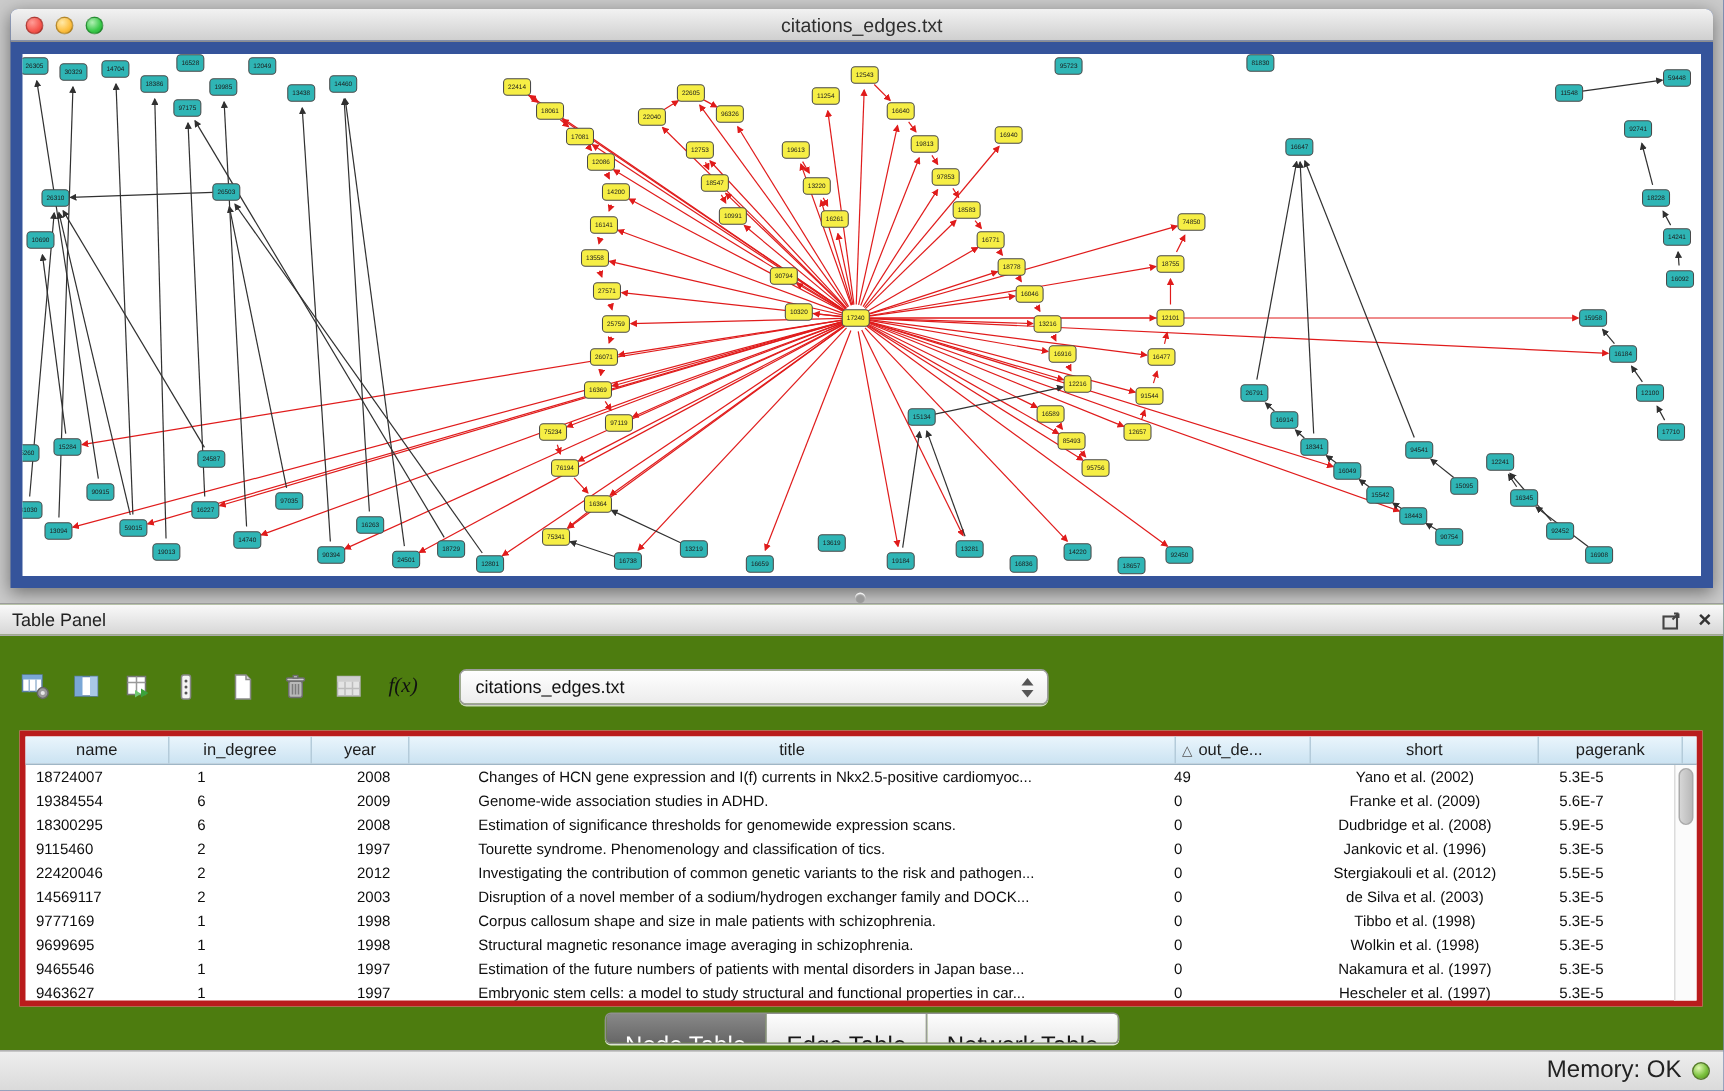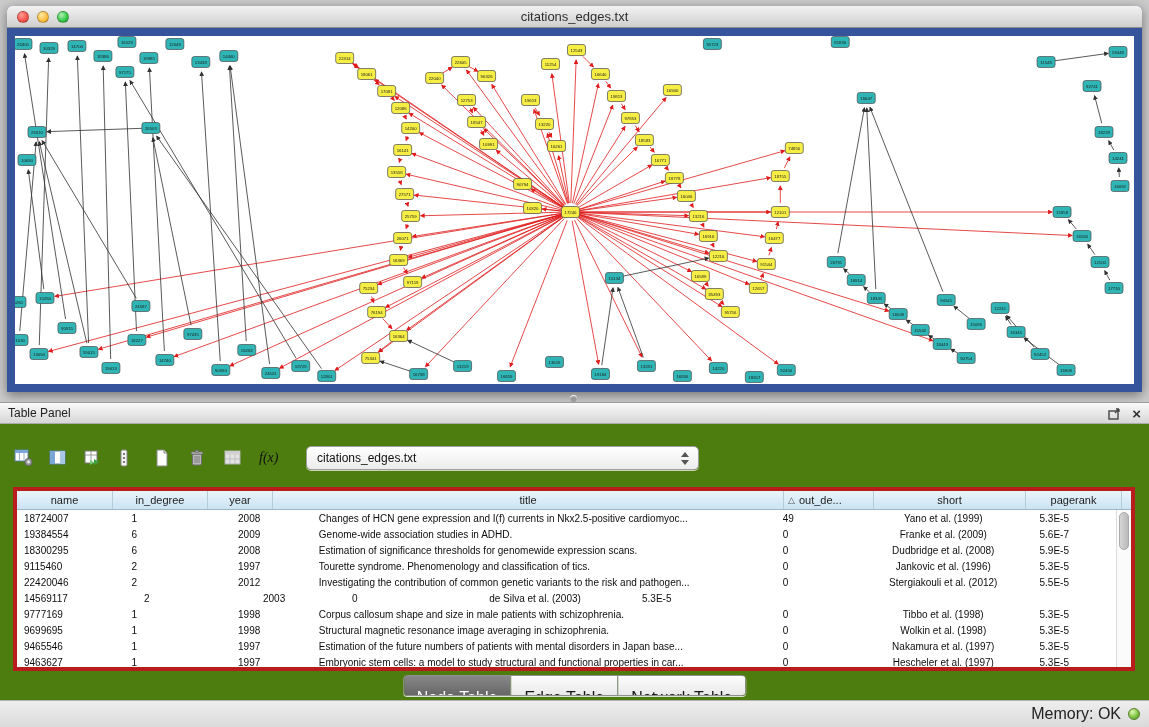--- a/index.html
+++ b/index.html
@@ -819,21 +819,21 @@
           <span>pagerank</span>
         </div>
     </div>
     <div class="tbody" id="tbody">
         <div class="tr">
           <div class="td c0">18724007</div>
           <div class="td c1">1</div>
           <div class="td c2">2008</div>
           <div class="td c3">Changes of HCN gene expression and I(f) currents in Nkx2.5-positive cardiomyoc...</div>
           <div class="td c4">49</div>
-          <div class="td c5">Yano et al. (1999)</div>
+          <div class="td c5">Yano et al. (2002)</div>
           <div class="td c6">5.3E-5</div>
         </div>
         <div class="tr">
           <div class="td c0">19384554</div>
           <div class="td c1">6</div>
           <div class="td c2">2009</div>
           <div class="td c3">Genome-wide association studies in ADHD.</div>
           <div class="td c4">0</div>
           <div class="td c5">Franke et al. (2009)</div>
           <div class="td c6">5.6E-7</div>
@@ -862,20 +862,21 @@
           <div class="td c2">2012</div>
           <div class="td c3">Investigating the contribution of common genetic variants to the risk and pathogen...</div>
           <div class="td c4">0</div>
           <div class="td c5">Stergiakouli et al. (2012)</div>
           <div class="td c6">5.5E-5</div>
         </div>
         <div class="tr">
           <div class="td c0">14569117</div>
           <div class="td c1">2</div>
           <div class="td c2">2003</div>
+          <div class="td c3">Disruption of a novel member of a sodium/hydrogen exchanger family and DOCK...</div>
           <div class="td c4">0</div>
           <div class="td c5">de Silva et al. (2003)</div>
           <div class="td c6">5.3E-5</div>
         </div>
         <div class="tr">
           <div class="td c0">9777169</div>
           <div class="td c1">1</div>
           <div class="td c2">1998</div>
           <div class="td c3">Corpus callosum shape and size in male patients with schizophrenia.</div>
           <div class="td c4">0</div>

